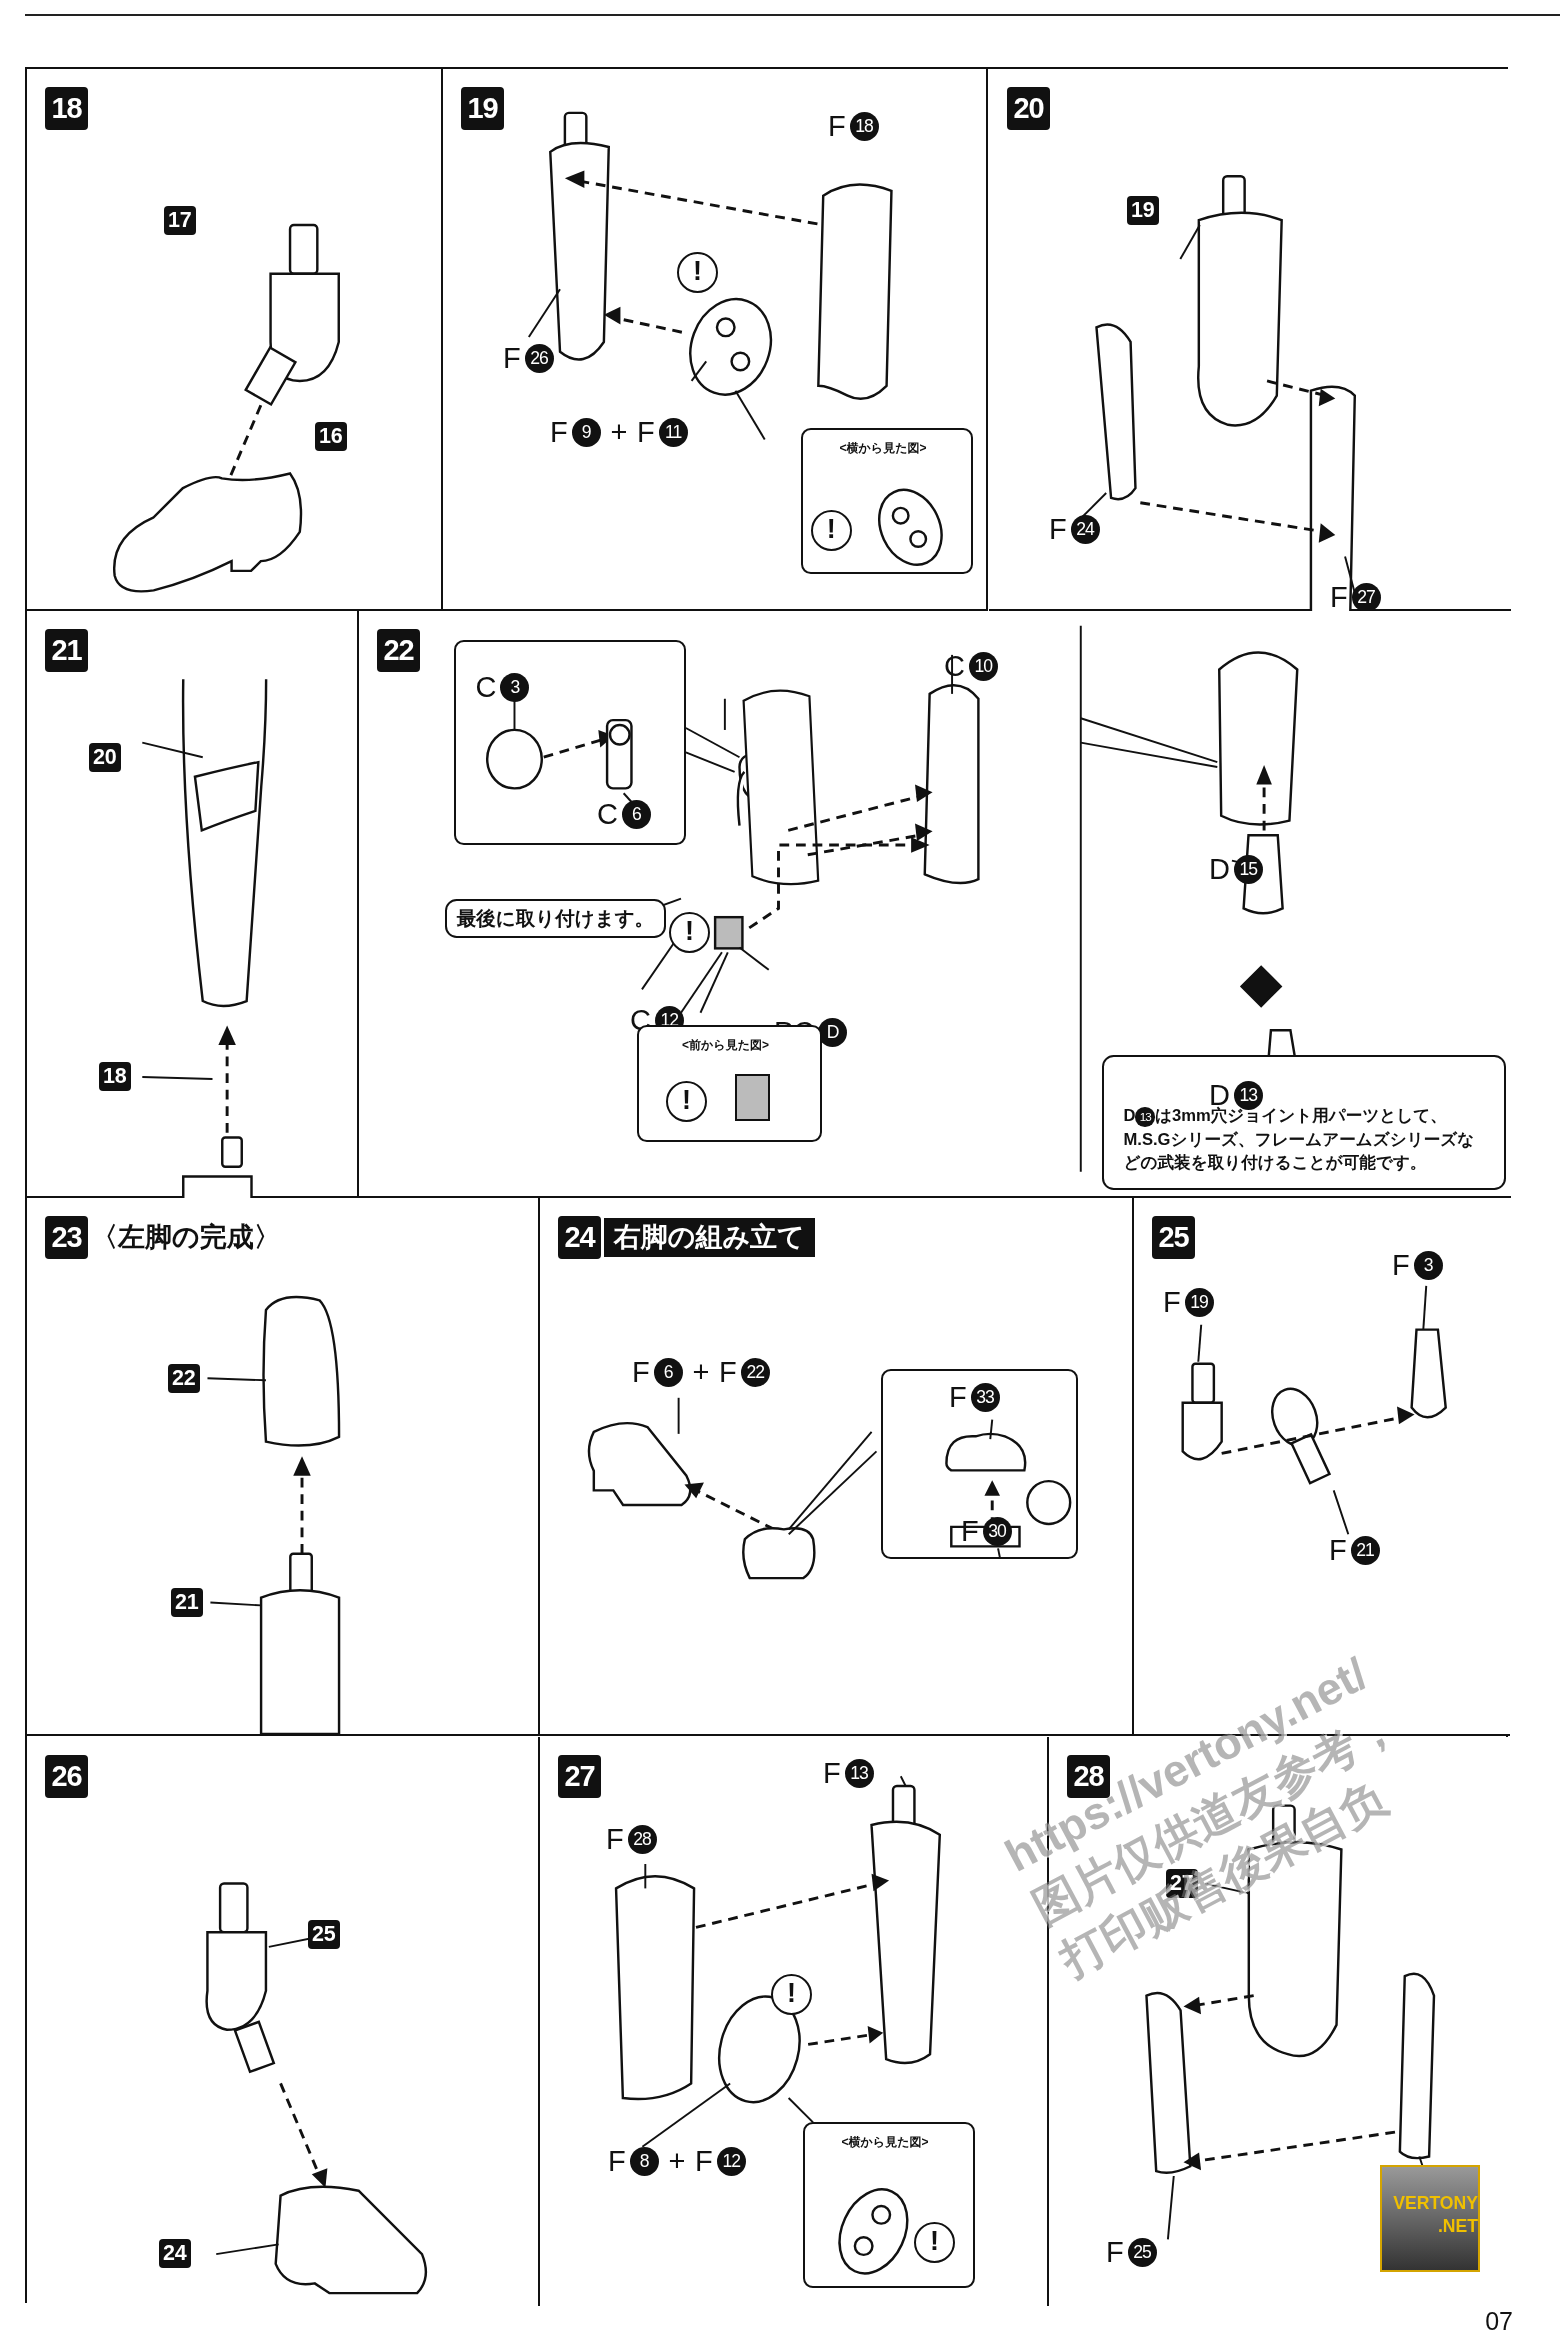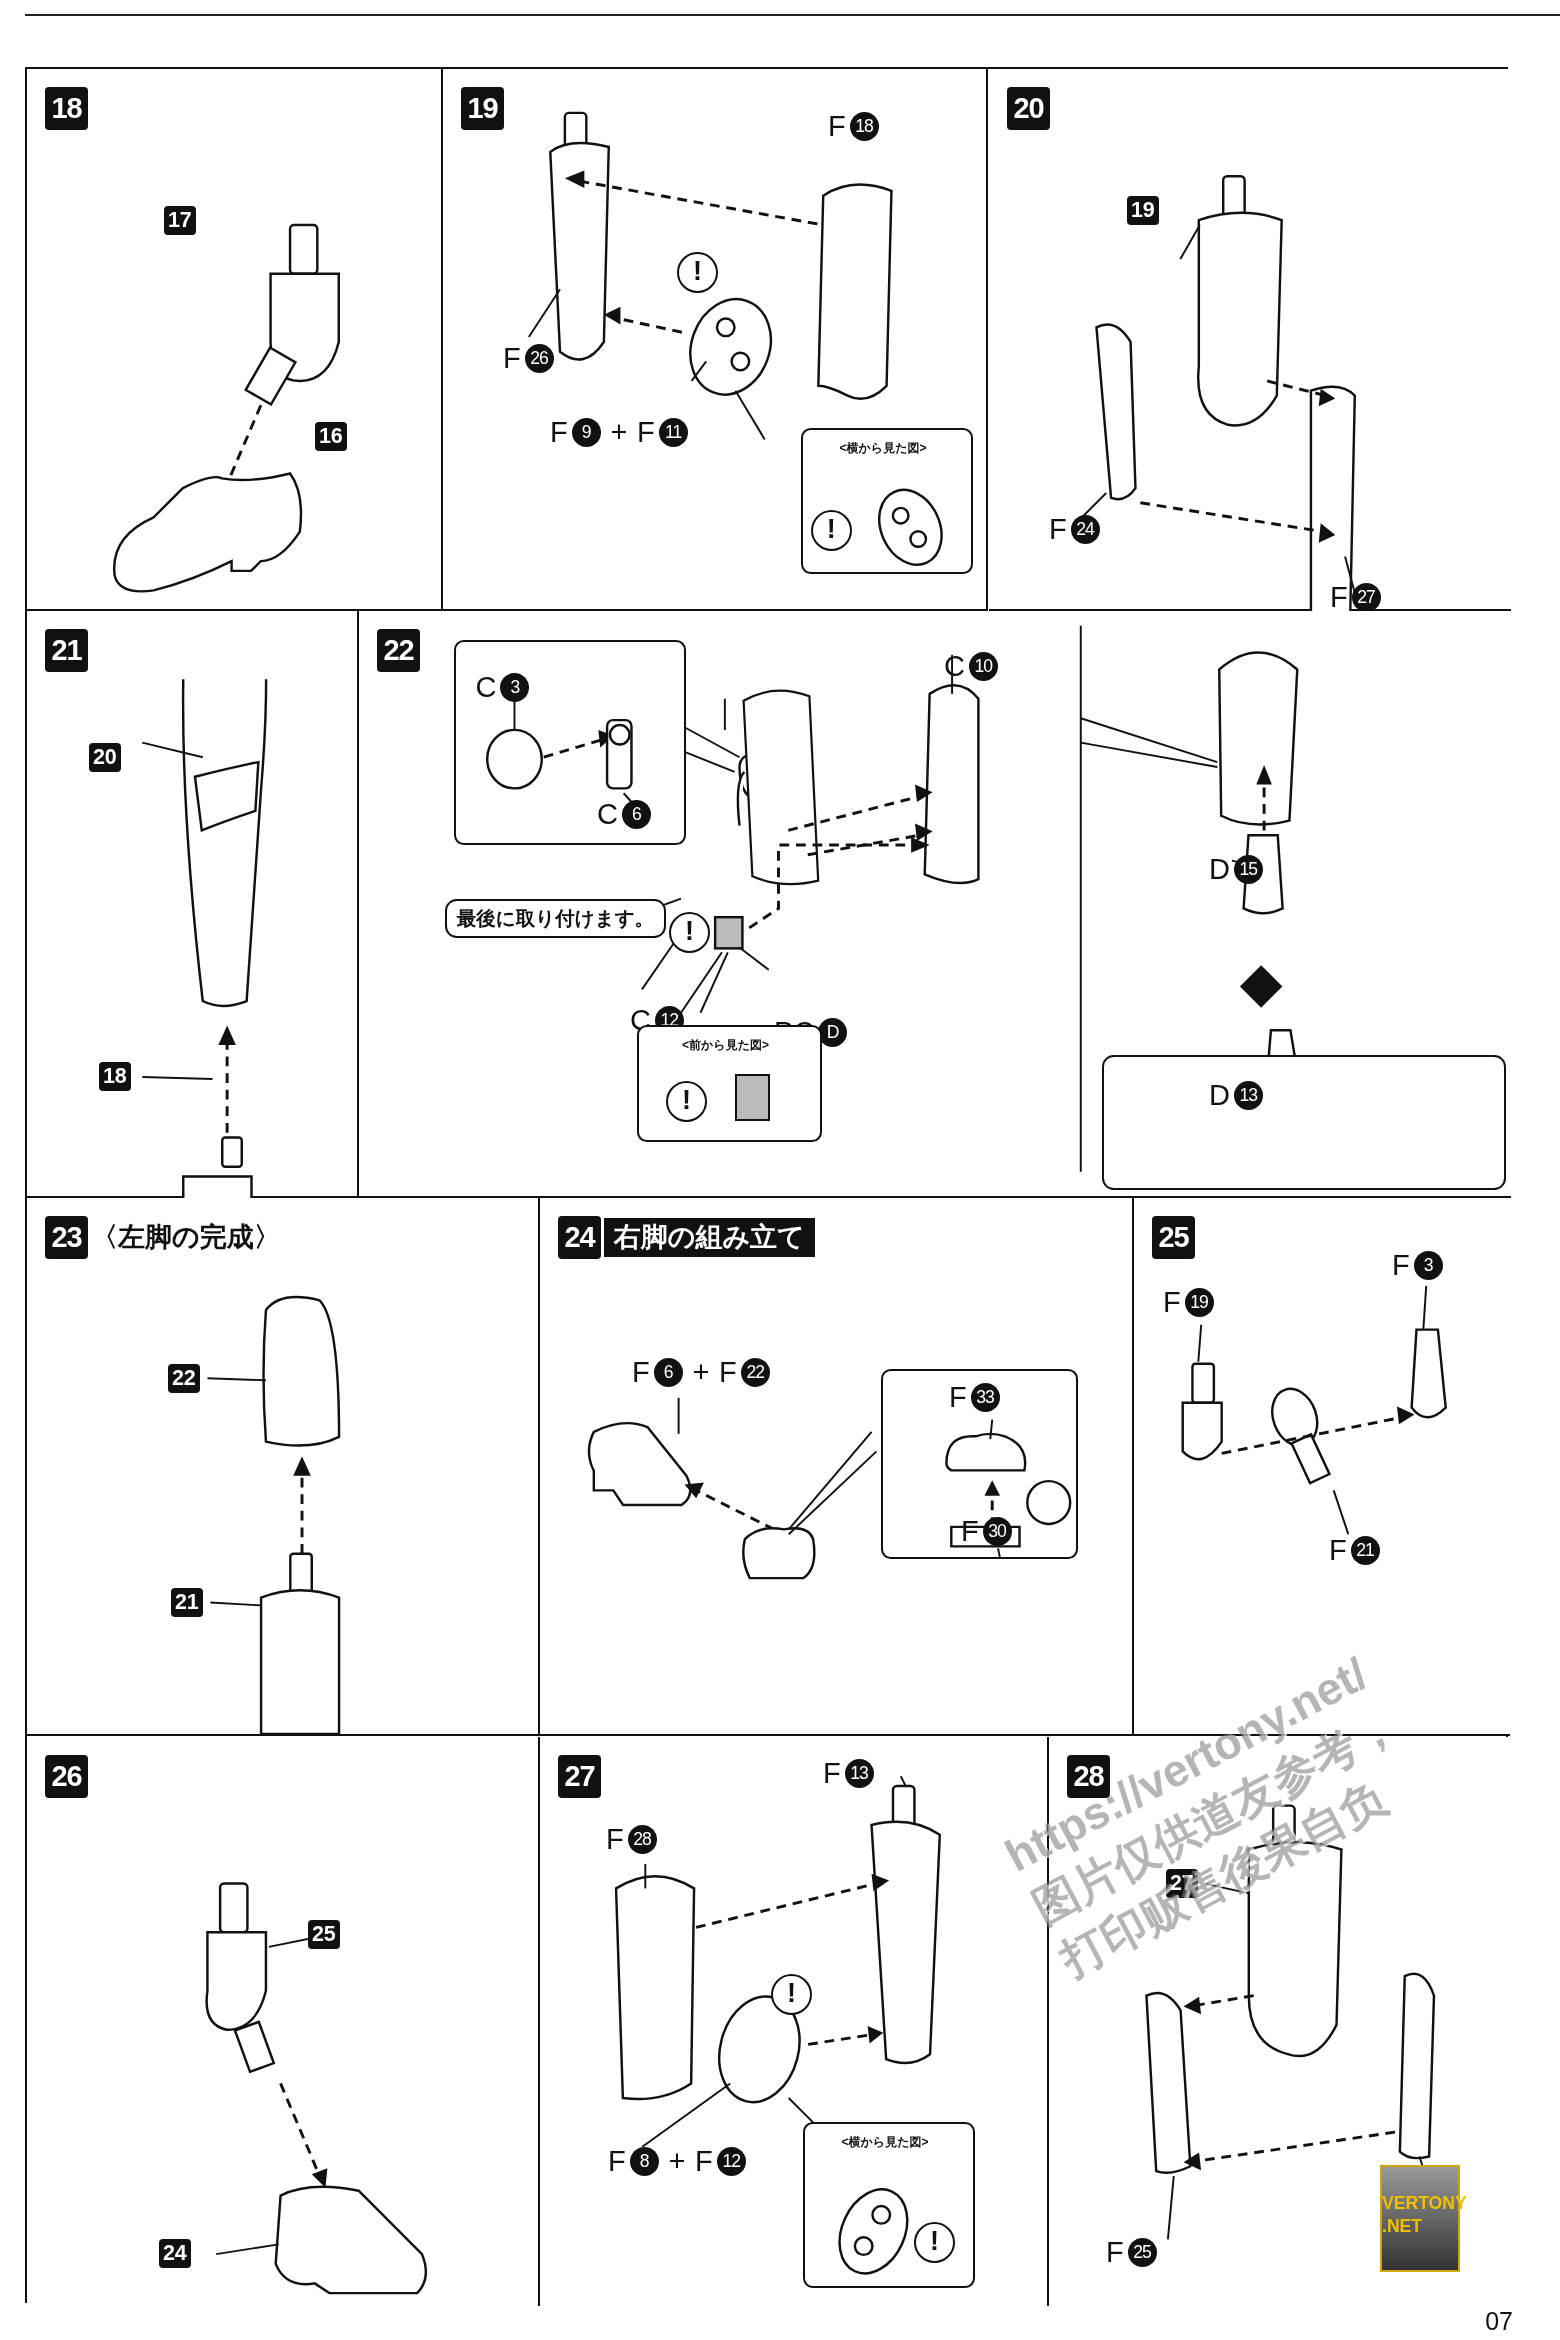--- a/index.html
+++ b/index.html
@@ -21,21 +21,21 @@
   .note-box{position:absolute;border:2px solid #111;border-radius:11.7px;background:#fff;box-sizing:border-box;}
   .note-text{position:absolute;left:19.5px;right:15.6px;bottom:13.7px;font-weight:bold;font-size:16.6px;line-height:23.4px;}
   svg.art{position:absolute;left:0;top:0;overflow:visible;}
   .art path,.art ellipse,.art rect,.art line,.art polyline,.art polygon,.art circle{stroke:#111;stroke-width:2.5;fill:#fff;}
   .art .dash{fill:none;stroke-dasharray:10 7;stroke-width:3;}
   .art .lead{fill:none;stroke-width:2;}
   .art .ah{fill:#111;stroke:none;}
   .art .gray{fill:#bbb;}
   .pagenum{position:absolute;right:47px;top:2307px;font-size:25px;}
   .watermark{position:absolute;left:995px;top:1833px;transform:rotate(-28deg);transform-origin:left top;color:rgba(120,120,120,0.55);font-size:45px;font-weight:bold;line-height:59px;white-space:nowrap;text-shadow:2px 2px 0 rgba(255,255,255,0.7);}
-  .badge{position:absolute;left:1380px;top:2165px;width:80px;height:107px;border:2.9px solid #d4a400;background:linear-gradient(#999,#333);color:#f0c000;font-weight:bold;font-size:17.6px;text-align:left;box-sizing:border-box;padding-top:25px;line-height:23.4px;}
+  .badge{position:absolute;left:1380px;top:2165px;width:100px;height:107px;border:2.9px solid #d4a400;background:linear-gradient(#999,#333);color:#f0c000;font-weight:bold;font-size:17.6px;text-align:right;box-sizing:border-box;padding-top:25px;line-height:23.4px;}
 </style>
 </head>
 <body>
 
 <div class="toprule"></div>
 
 <div class="sheet">
 
   <div class="panel" style="left:0;top:0;width:416px;height:542px;">
     <div class="step">18</div>
@@ -214,20 +214,23 @@
     <div class="callout" style="left:278px;top:414px;width:185px;height:117px;">
       <div class="callout-label">&lt;前から見た図&gt;</div>
       <div class="warn" style="left:27px;top:54px;">!</div>
       <div style="position:absolute;left:96px;top:47px;width:35px;height:47px;background:#bbb;border:2px solid #111;box-sizing:border-box;"></div>
     </div>
     <div class="note-box" style="left:743px;top:444px;width:404px;height:135px;">
       <div class="pl" style="left:105px;top:21.5px;">
         <span>D</span>
         <span class="num">13</span>
       </div>
+      <div class="note-text">
+        <span>D</span><span class="num" style="width:19.5px;height:19.5px;line-height:19.5px;font-size:11.7px;">13</span><span>は3mm穴ジョイント用パーツとして、M.S.Gシリーズ、フレームアームズシリーズなどの武装を取り付けることが可能です。</span>
+      </div>
     </div>
   </div>
 
   <div class="panel" style="left:0;top:1129px;width:513px;height:538px;">
     <div class="step">23</div>
     <div class="title-inline" style="left:64px;">〈左脚の完成〉</div>
     <svg class="art" width="513" height="538" viewBox="0 0 526 552">
       <path d="M245 115 q15 -20 55 -10 q20 20 20 140 q-30 15 -75 5 q-5 -70 0 -135z"></path>
       <line class="dash" x1="282" y1="365" x2="282" y2="280"></line>
       <polygon class="ah" points="282,265 273,285 291,285"></polygon>

